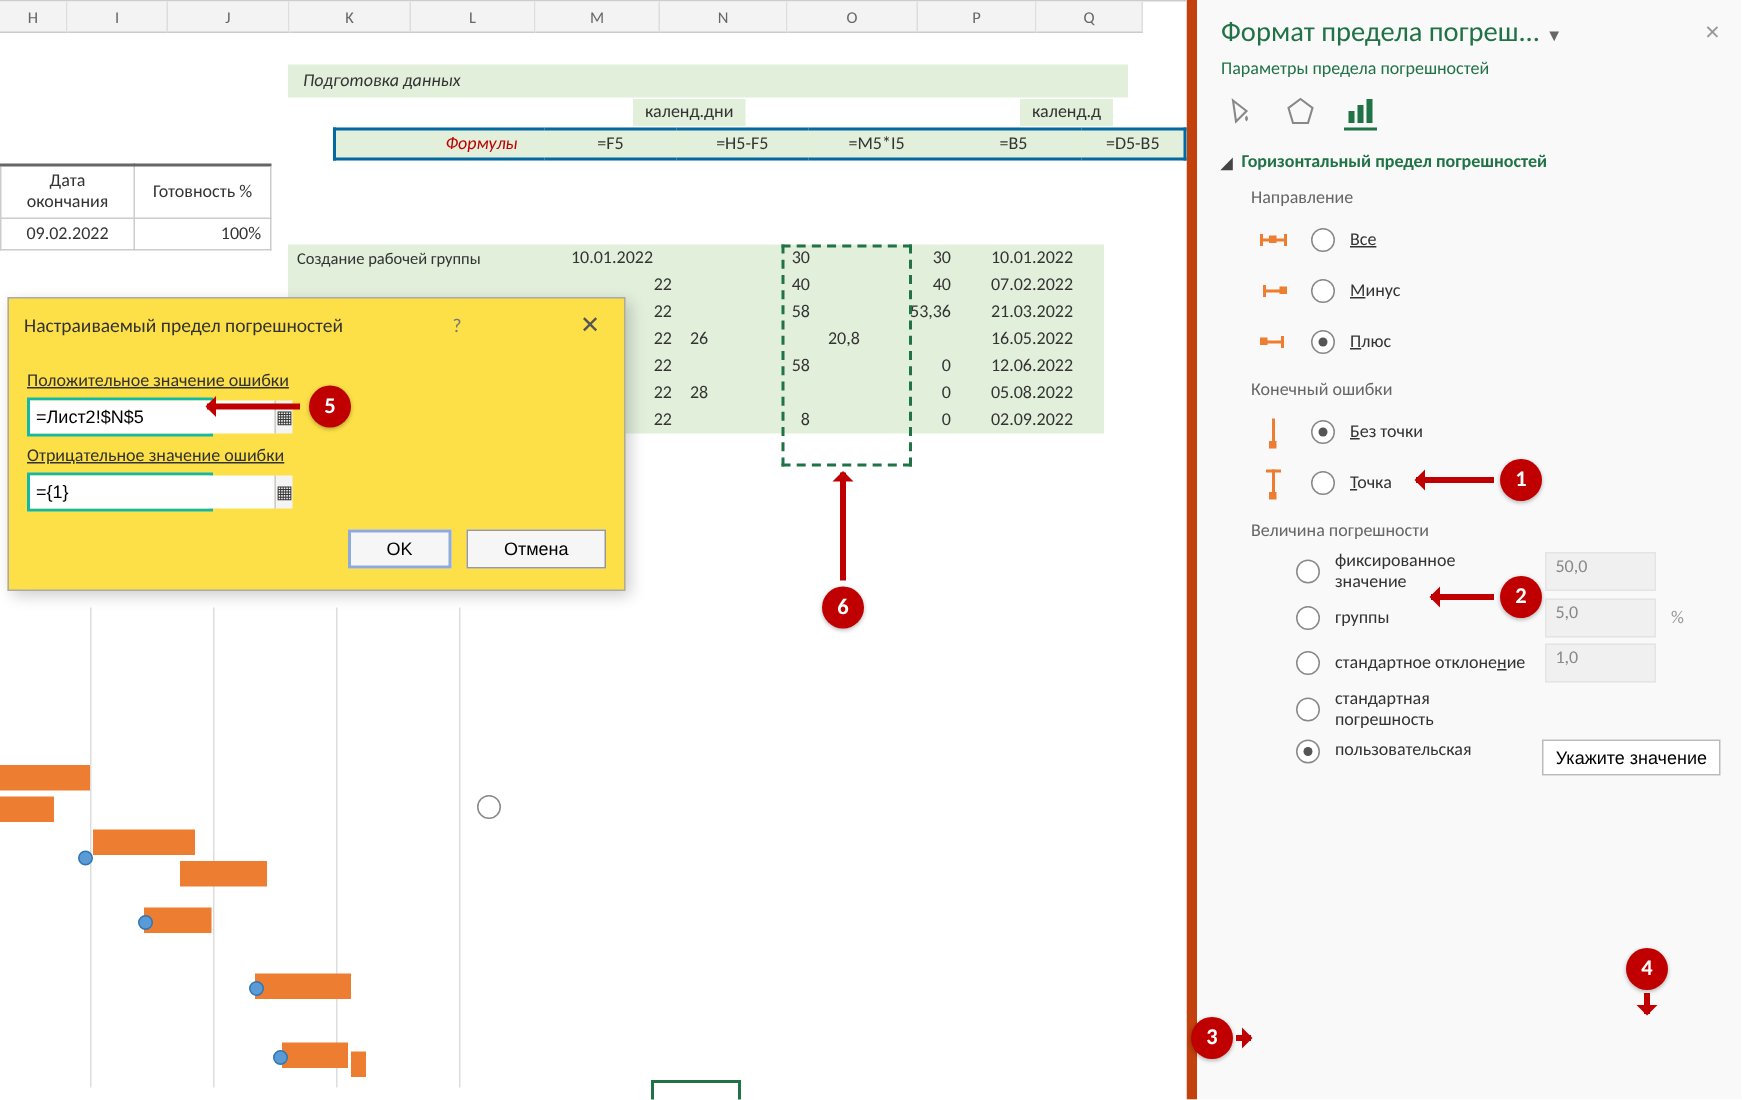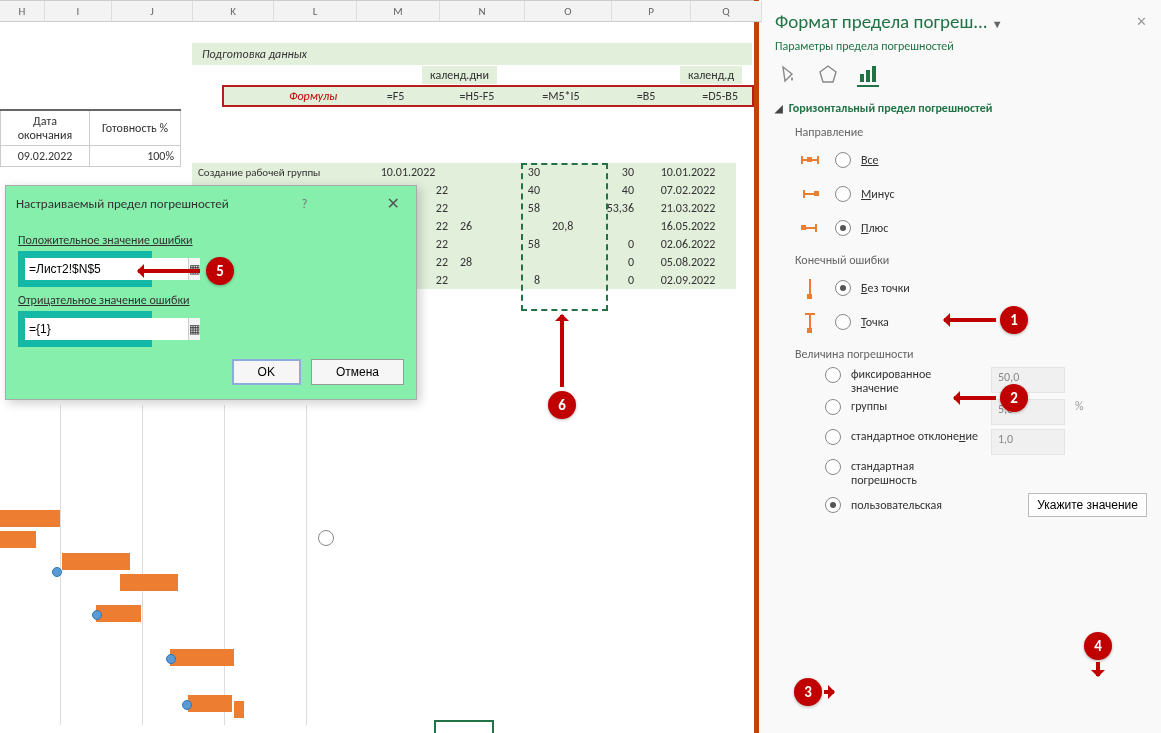--- a/index.html
+++ b/index.html
@@ -1,66 +1,66 @@
 <!DOCTYPE html>
 <html><head>
 <meta charset="utf-8">
 <style>
 html,body{margin:0;padding:0;font-family:"Segoe UI","Calibri",Arial,sans-serif;font-size:12px;color:#333;background:#fff;overflow:hidden}
 .app{display:flex;width:1161px;height:733px;position:relative;background:#fff}
 .sheet-area{flex:1;position:relative;background:#fff;border-top:1px solid #ccc}
-.pane{width:407px;background:#f9f9f9;border-left:5px solid #c2410c;padding:10px 14px 10px 16px;box-sizing:border-box}
+.pane{width:370px;background:#f9f9f9;border-left:7px solid #c2410c;padding:10px 14px 10px 16px;box-sizing:border-box}
 .pane h1{font-size:19px;font-weight:400;color:#217346;margin:0 0 6px 0;display:flex;align-items:center;justify-content:space-between}
 .pane .close-x{color:#999;font-size:13px;cursor:pointer}
 .pane .down-caret{color:#666;font-size:11px;margin-left:4px}
 .pane h2{font-size:12px;font-weight:400;color:#217346;margin:2px 0 10px 0}
 .pane .tabs{display:flex;gap:18px;margin:8px 0 14px 2px}
 .pane .tab-ic{width:22px;height:22px;display:flex;align-items:center;justify-content:center;color:#888}
 .pane .tab-ic.active{border-bottom:2px solid #217346;color:#217346}
 .pane .section-title{display:flex;align-items:center;gap:6px;font-weight:bold;color:#217346;margin:6px 0}
 .pane .section-title .tri{font-size:10px;color:#444}
 .pane .label{color:#666;margin:10px 0 6px 20px}
 .pane .opt{display:flex;align-items:center;gap:10px;margin:4px 0 4px 20px;height:30px}
 .ic{width:30px;display:flex;justify-content:center;align-items:center}
 .radio{width:14px;height:14px;border:1px solid #888;border-radius:50%;display:inline-flex;align-items:center;justify-content:center;background:#fff}
 .radio.sel::after{content:"";width:6px;height:6px;border-radius:50%;background:#555}
 .radio-lbl{color:#333}
 .radio-lbl .ul{text-decoration:underline}
-.valrow{display:flex;align-items:flex-start;gap:10px;margin:4px 0 4px 20px}
+.valrow{display:flex;align-items:center;gap:10px;margin:4px 0 4px 20px}
 .valrow .radio{margin-left:30px}
 .valbox{width:60px;height:20px;background:#f0f0f0;color:#888;text-align:left;padding:2px 6px;border:1px solid #e4e4e4}
 .pct{color:#999}
 .btn-specify{background:#fff;border:1px solid #bbb;padding:4px 8px;font-size:12px;margin-left:auto}
-.row-last{display:flex;align-items:center;margin:6px 0 4px 20px}
+.row-last{display:flex;margin:6px 0 4px 20px}
 .row-last .radio{margin-left:30px}
 .callout{width:28px;height:28px;border-radius:50%;background:#c00000;color:#fff;display:flex;align-items:center;justify-content:center;font-weight:bold;font-size:15px;box-shadow:0 1px 3px rgba(0,0,0,.3);position:absolute;z-index:50}
 .callout::before{content:"";position:absolute;width:0;height:0}
 .arrow-l{position:absolute;height:4px;background:#c00000;z-index:45}
 .arrow-l::before{content:"";position:absolute;left:-8px;top:-5px;border:7px solid transparent;border-right-color:#c00000}
 .arrow-l.right::before{left:auto;right:-8px;border-right-color:transparent;border-left-color:#c00000}
 .arrow-v{position:absolute;width:4px;background:#c00000;z-index:45}
 .arrow-v::before{content:"";position:absolute;top:-8px;left:-5px;border:7px solid transparent;border-bottom-color:#c00000}
 .arrow-v.down::before{top:auto;bottom:-8px;border-bottom-color:transparent;border-top-color:#c00000}
 
 .colhdr{display:flex;position:absolute;top:0;left:0}
 .colhdr div{height:20px;background:#f3f3f3;border-right:1px solid #ddd;border-bottom:1px solid #ccc;display:flex;align-items:center;justify-content:center;color:#666;font-size:11px}
 .table1{position:absolute;top:108px;left:0;border:1px solid #999;border-top:2px solid #666;background:#fff}
 .table1 td,.table1 th{border:1px solid #ccc;padding:3px 6px;font-size:12px;text-align:center}
 .table1 th{font-weight:normal}
 .gz{position:absolute;background:#e2efdb}
 .gz td,.gz th{padding:2px 6px;text-align:center;font-size:12px}
-.formulas{border:2px solid #b91c1c}
+.formulas{border:2px solid #0369a1}
 .sel-range{border:2px dashed #217346}
-.dialog{position:absolute;top:184px;left:5px;width:410px;background:#86efac;border:1px solid #aaa;box-shadow:3px 3px 10px rgba(0,0,0,.2);z-index:40}
+.dialog{position:absolute;top:197px;left:5px;width:410px;background:#fde047;border:1px solid #aaa;box-shadow:3px 3px 10px rgba(0,0,0,.2);z-index:40}
 .dialog .dtitle{display:flex;align-items:center;padding:8px 10px;font-size:13px}
 .dialog .dclose{margin-left:auto;font-size:16px;color:#555;padding:0 6px}
 .dialog .dhelp{color:#777;padding:0 10px}
 .dialog .dbody{padding:6px 12px 2px 12px}
 .dialog .dlbl{font-size:12px;margin:6px 0 4px 0;text-decoration:underline}
-.dialog .dinput{display:flex;border:7px solid #14b8a6;height:22px;width:120px}
+.dialog .dinput{display:flex;border:2px solid #14b8a6;height:22px;width:120px}
 .dialog .dinput input{flex:1;border:none;padding:0 4px;font-size:12px;outline:none}
 .dialog .dinput .ref{width:22px;background:#f4f4f4;border-left:1px solid #ccc;display:flex;align-items:center;justify-content:center}
 .dialog .dbtns{display:flex;justify-content:flex-end;gap:10px;padding:10px 12px 14px 12px}
 .dialog .dbtn{border:1px solid #999;background:#f6f6f6;padding:4px 24px;font-size:12px}
 .dialog .dbtn.primary{border:2px solid #8faadc}
 .dates{position:absolute;top:381px;left:0;display:flex;font-size:11px;color:#555}
 .dates div{width:82px;text-align:center}
 .gantt{position:absolute;top:404px;left:0;width:752px}
 .gantt .gridv{position:absolute;top:0;width:1px;height:320px;background:#ddd}
 .gbar{position:absolute;height:17px;background:#ed7d31}
@@ -149,21 +149,21 @@
             <td style="text-align:right">22</td>
             <td style="text-align:left">26</td>
             <td style="text-align:left">20,8</td>
             <td>16.05.2022</td>
           </tr>
     <tr>
             <td></td>
             <td style="text-align:right">22</td>
             <td style="text-align:right">58</td>
             <td style="text-align:right">0</td>
-            <td>02.06.2022</td>
+            <td>12.06.2022</td>
           </tr>
     <tr>
             <td></td>
             <td style="text-align:right">22</td>
             <td style="text-align:left">28</td>
             <td style="text-align:right">0</td>
             <td>05.08.2022</td>
           </tr>
     <tr>
             <td></td>

